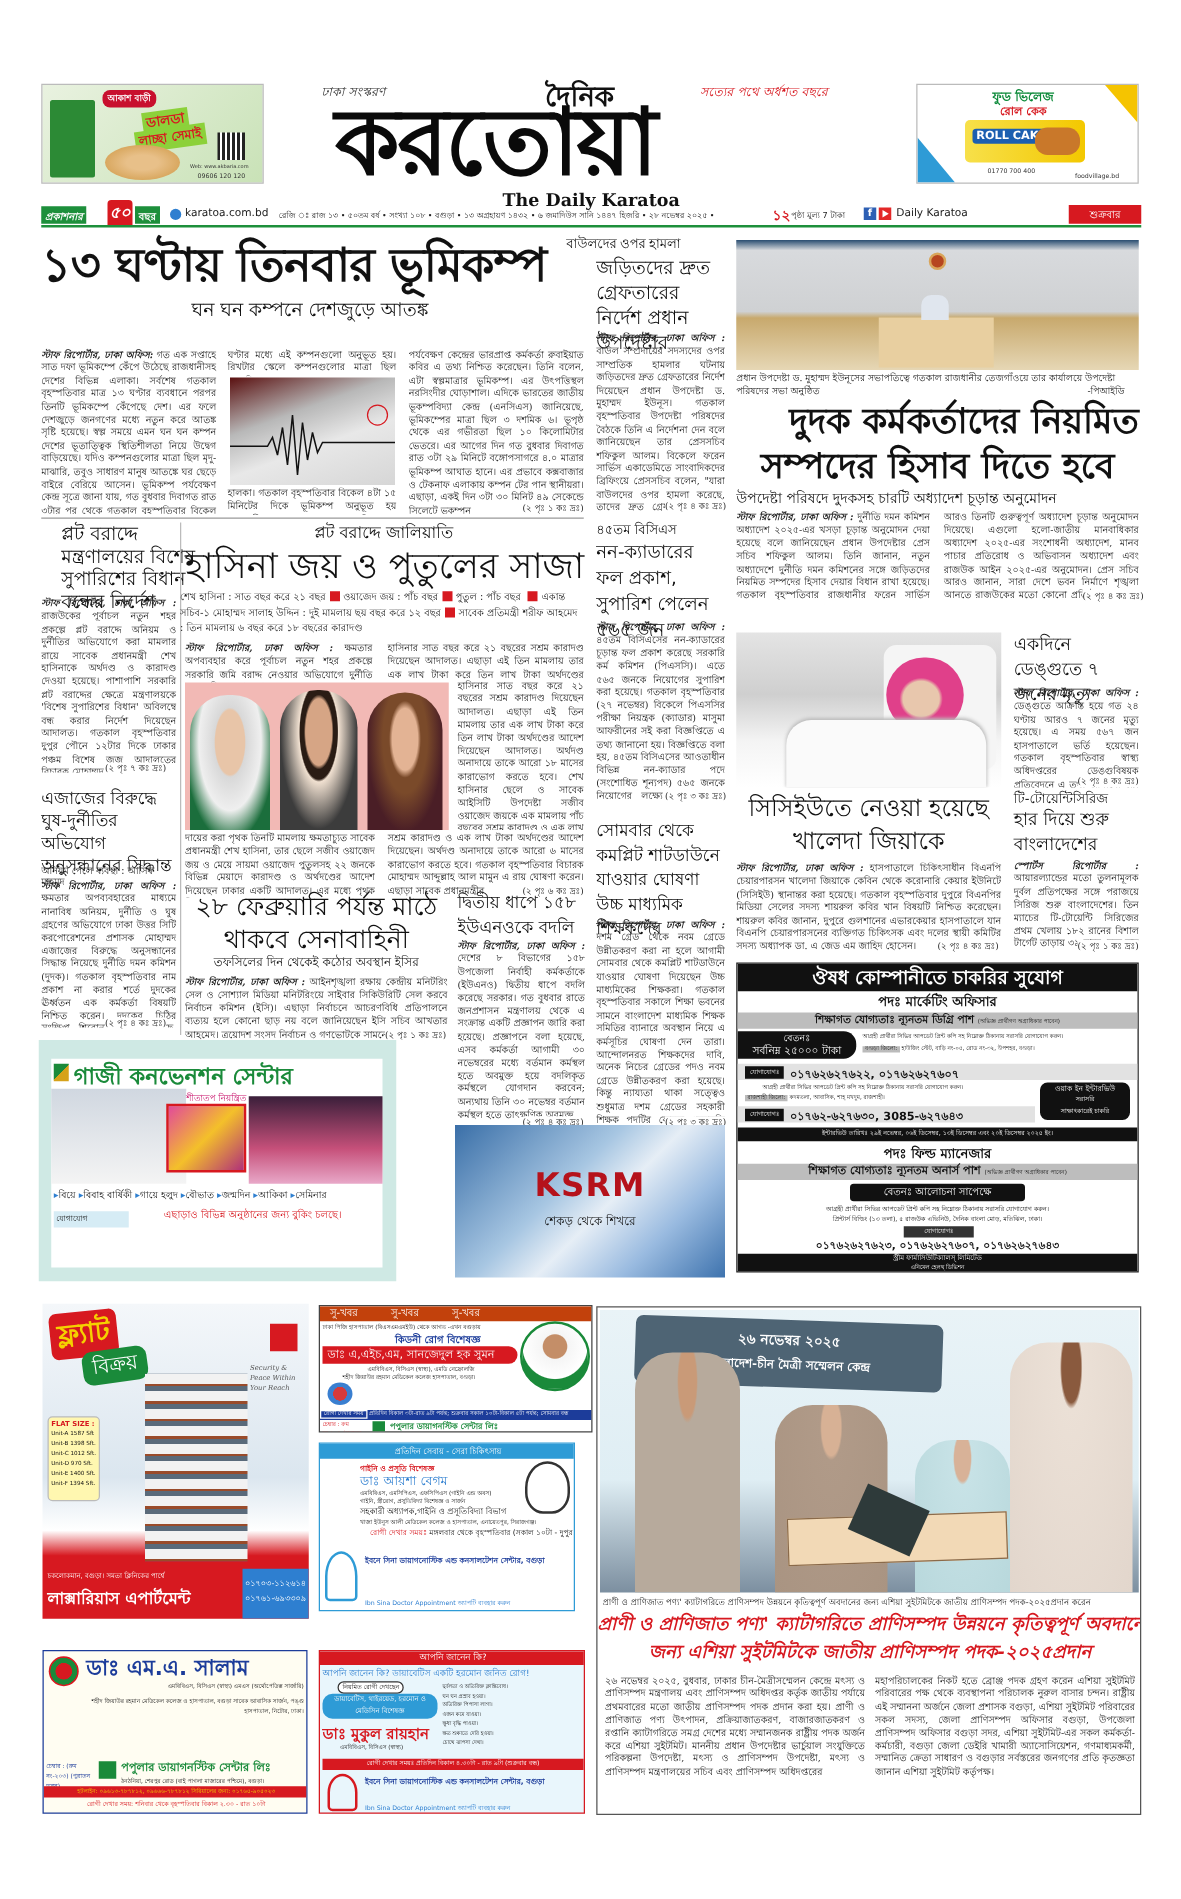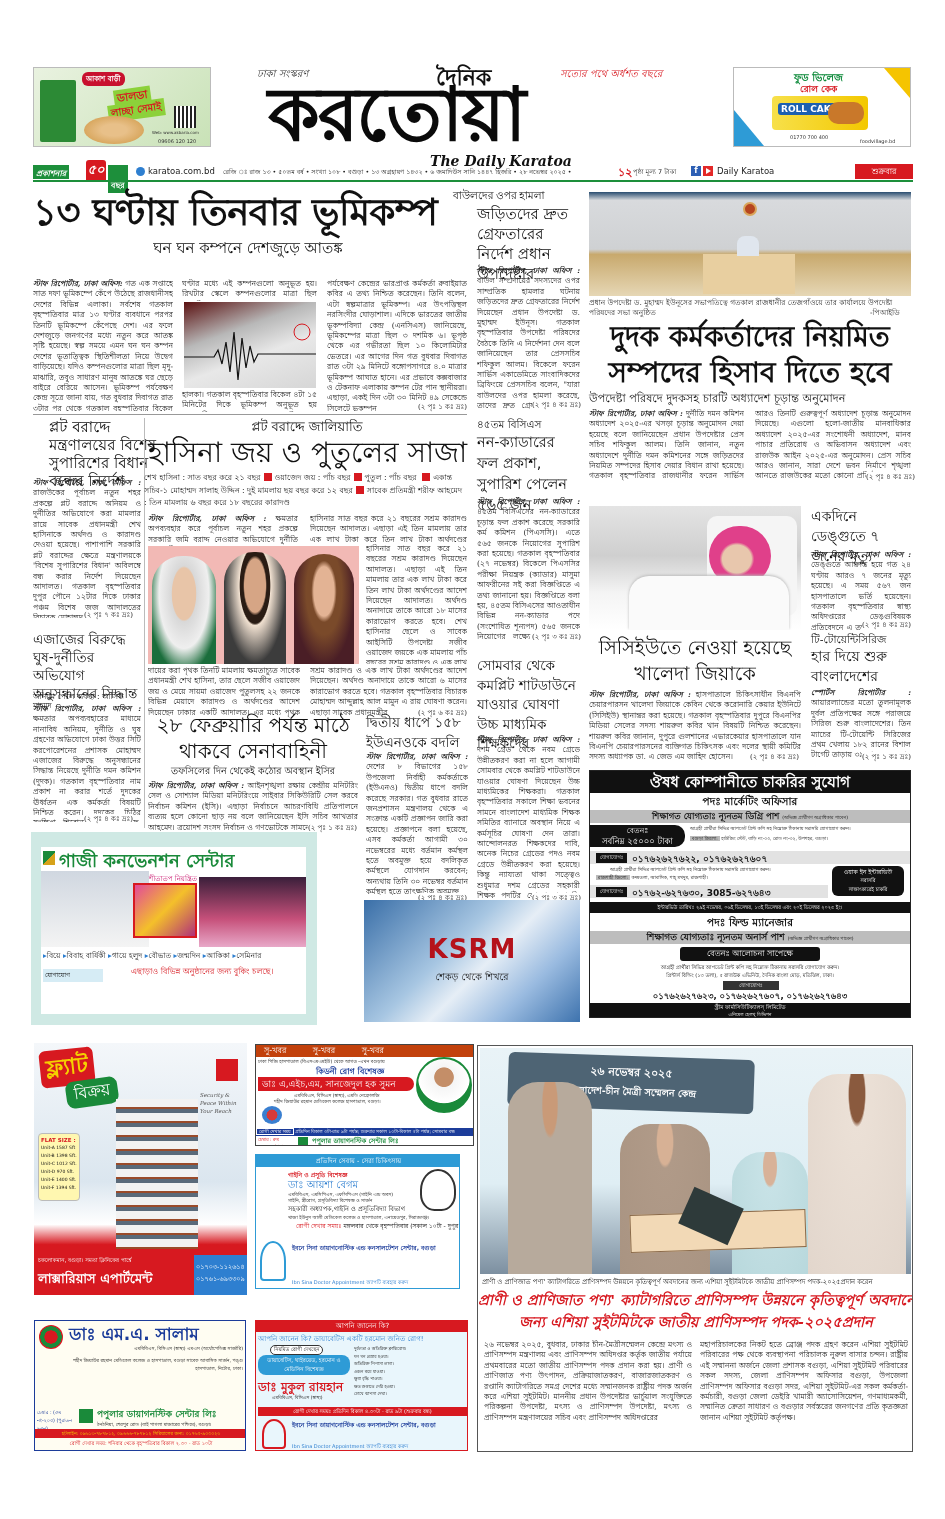--- a/index.html
+++ b/index.html
@@ -28,40 +28,40 @@
     <div class="abs" style="left:50px;top:48px;width:60px;height:28px;background:radial-gradient(ellipse,#e8c089 30%,#d9a860 70%,#ccc 100%);border-radius:50%;"></div>
     <div class="abs" style="left:140px;top:38px;width:22px;height:22px;background:repeating-linear-gradient(90deg,#222 0 2px,#fff 2px 4px);"></div>
     <div class="abs" style="left:118px;top:62px;font-size:4px;color:#333;">Web: www.akbaria.com</div>
     <div class="abs" style="left:124px;top:70px;font-size:5px;color:#333;">09606 120 120</div>
   </div>
 
   <div class="abs" style="left:257px;top:6px;font-size:10px;font-style:italic;color:#333;font-family:'DejaVu Serif',serif;">ঢাকা সংস্করণ</div>
   <div class="abs" style="left:436px;top:0px;font-size:22px;font-weight:bold;color:#111;">দৈনিক</div>
   <div class="abs" style="left:560px;top:6px;font-size:10px;font-style:italic;color:#d71920;font-family:'DejaVu Serif',serif;">সত্যের পথে অর্ধশত বছরে</div>
   <div class="abs" style="left:268px;top:14px;width:430px;font-size:74px;font-weight:bold;line-height:80px;color:#0a0a0a;letter-spacing:-2px;">করতোয়া</div>
-  <div class="abs" style="left:402px;top:93px;font-size:14px;font-weight:bold;font-style:italic;font-family:'DejaVu Serif',serif;margin-left:28px;">The Daily Karatoa</div>
+  <div class="abs" style="left:402px;top:93px;font-size:14px;font-weight:bold;font-family:'DejaVu Serif',serif;">The Daily Karatoa</div>
 
   <div class="abs" style="left:733px;top:7px;width:178px;height:80px;background:#fff;border:1px solid #bbb;overflow:hidden;">
     <div class="abs" style="right:0;top:0;width:0;height:0;border-top:30px solid #f5c400;border-left:26px solid transparent;"></div>
     <div class="abs" style="left:0;bottom:0;width:0;height:0;border-bottom:36px solid #2e9bd6;border-right:30px solid transparent;"></div>
     <div class="abs" style="left:60px;top:2px;font-size:10px;font-weight:bold;color:#0d8a3a;">ফুড ভিলেজ</div>
     <div class="abs" style="left:66px;top:14px;font-size:9px;font-weight:bold;color:#d71920;">রোল কেক</div>
     <div class="abs" style="left:38px;top:28px;width:96px;height:34px;background:linear-gradient(90deg,#f7e04a,#f3c800);border-radius:4px;">
       <div class="abs" style="left:6px;top:7px;font-size:9px;font-weight:bold;color:#fff;background:#1c5fb0;padding:1px 3px;border-radius:3px;">ROLL CAKE</div>
       <div class="abs" style="left:56px;top:6px;width:36px;height:22px;background:#c9782a;border-radius:10px;"></div>
     </div>
     <div class="abs" style="left:56px;top:66px;font-size:5px;color:#333;">01770 700 400</div>
     <div class="abs" style="left:126px;top:70px;font-size:5px;color:#333;">foodvillage.bd</div>
   </div>
 </div>
 
 <div class="abs" style="left:33px;top:163px;width:880px;height:19px;border-bottom:2px solid #1d8f3b;font-size:7px;">
   <div class="abs" style="left:0;top:2px;height:14px;padding:2px 3px;background:#1d8f3b;color:#fff;font-weight:bold;font-style:italic;font-size:8px;">প্রকাশনার</div>
   <div class="abs" style="left:53px;top:-3px;height:20px;width:20px;background:#d71920;color:#fff;font-weight:bold;font-style:italic;font-size:13px;text-align:center;border-radius:3px 3px 0 0;">৫০</div>
-  <div class="abs" style="left:75px;top:2px;height:14px;padding:14px 3px;background:#1d8f3b;color:#fff;font-weight:bold;font-size:8px;">বছর</div>
+  <div class="abs" style="left:75px;top:2px;height:14px;padding:2px 3px;background:#1d8f3b;color:#fff;font-weight:bold;font-size:8px;">বছর</div>
   <span class="abs" style="left:103px;top:4px;width:9px;height:9px;border-radius:50%;background:#2e7fd0;display:block;"></span>
   <div class="abs" style="left:115px;top:3px;font-size:8.5px;color:#222;">karatoa.com.bd</div>
   <div class="abs" style="left:190px;top:4px;font-size:6.3px;color:#222;white-space:nowrap;">রেজি ঃ রাজ ১৩ • ৫০তম বর্ষ • সংখ্যা ১০৮ • বগুড়া • ১৩ অগ্রহায়ণ ১৪৩২ • ৬ জমাদিউস সানি ১৪৪৭ হিজরি • ২৮ নভেম্বর ২০২৫ •</div>
   <div class="abs" style="left:585px;top:1px;font-size:11px;font-weight:bold;color:#d71920;">১২</div>
   <div class="abs" style="left:600px;top:4px;font-size:6.5px;color:#222;">পৃষ্ঠা মূল্য 7 টাকা</div>
   <span class="abs" style="left:658px;top:3px;width:10px;height:10px;background:#2d5fb4;color:#fff;font-size:8px;font-weight:bold;text-align:center;line-height:10px;">f</span>
   <span class="abs" style="left:670px;top:3px;width:10px;height:10px;background:#e32828;display:block;">
       <span style="position:absolute;left:3px;top:2px;border-left:5px solid #fff;border-top:3px solid transparent;border-bottom:3px solid transparent;"></span>
     </span>
   <div class="abs" style="left:684px;top:3px;font-size:8.5px;color:#222;">Daily Karatoa</div>
@@ -99,21 +99,21 @@
 <div class="abs body-text" style="left:532px;top:400px;font-size:7px;background:#fff;">(২ পৃঃ ৪ কঃ দ্রঃ)</div>
 
 <div class="photo" style="left:589px;top:192px;width:322px;height:104px;background:linear-gradient(180deg,#294d70 0%,#d8dadd 8%,#cfd1d3 55%,#c8a96d 60%,#e6d7b5 100%);">
   <div class="abs" style="left:154px;top:10px;width:14px;height:14px;border-radius:50%;background:#b6451f;border:2px solid #d9a55a;"></div>
   <div class="abs" style="left:114px;top:62px;width:92px;height:40px;background:#e8cfa0;"></div>
   <div class="abs" style="left:148px;top:44px;width:22px;height:20px;background:#e0e6ee;border-radius:8px 8px 0 0;"></div>
 </div>
 <div class="abs caption" style="left:589px;top:298px;width:322px;">প্রধান উপদেষ্টা ড. মুহাম্মদ ইউনূসের সভাপতিত্বে গতকাল রাজধানীর তেজগাঁওয়ে তার কার্যালয়ে উপদেষ্টা পরিষদের সভা অনুষ্ঠিত</div>
 <div class="abs caption" style="left:870px;top:308px;">-পিআইডি</div>
 
-<div class="abs hl" style="left:589px;top:320px;width:322px;text-align:center;font-size:28px;font-weight:bold;line-height:34px;white-space:nowrap;">দুদক কর্মকর্তাদের নিয়মিত</div>
+<div class="abs hl" style="left:589px;top:320px;width:322px;text-align:right;font-size:28px;font-weight:bold;line-height:34px;white-space:nowrap;">দুদক কর্মকর্তাদের নিয়মিত</div>
 <div class="abs hl" style="left:589px;top:356px;width:322px;text-align:center;font-size:28px;font-weight:bold;line-height:34px;white-space:nowrap;">সম্পদের হিসাব দিতে হবে</div>
 <div class="abs hl" style="left:589px;top:393px;width:322px;font-size:11.2px;white-space:nowrap;">উপদেষ্টা পরিষদে দুদকসহ চারটি অধ্যাদেশ চূড়ান্ত অনুমোদন</div>
 <div class="abs body-text" style="left:589px;top:409px;width:155px;height:72px;overflow:hidden;">
   <span class="byline">স্টাফ রিপোর্টার, ঢাকা অফিস :</span>
   <span>দুর্নীতি দমন কমিশন অধ্যাদেশ ২০২৫-এর খসড়া চূড়ান্ত অনুমোদন দেয়া হয়েছে বলে জানিয়েছেন প্রধান উপদেষ্টার প্রেস সচিব শফিকুল আলম। তিনি জানান, নতুন অধ্যাদেশে দুর্নীতি দমন কমিশনের সঙ্গে জড়িতদের নিয়মিত সম্পদের হিসাব দেয়ার বিধান রাখা হয়েছে। গতকাল বৃহস্পতিবার রাজধানীর ফরেন সার্ভিস একাডেমিতে উপদেষ্টা পরিষদের বৈঠক শেষে প্রেস ব্রিফিংয়ে এসব তথ্য জানান প্রেস সচিব। দুদক অধ্যাদেশ ছাড়াও উপদেষ্টা পরিষদ</span>
 </div>
 <div class="abs body-text" style="left:755px;top:409px;width:156px;height:72px;overflow:hidden;">আরও তিনটি গুরুত্বপূর্ণ অধ্যাদেশ চূড়ান্ত অনুমোদন দিয়েছে। এগুলো হলো-জাতীয় মানবাধিকার অধ্যাদেশ ২০২৫-এর সংশোধনী অধ্যাদেশ, মানব পাচার প্রতিরোধ ও অভিবাসন অধ্যাদেশ এবং রাজউক আইন ২০২৫-এর অনুমোদন। প্রেস সচিব আরও জানান, সারা দেশে ভবন নির্মাণে শৃঙ্খলা আনতে রাজউকের মতো কোনো প্রতিষ্ঠান করা যায় কি না, সে ব্যাপারে প্রধান উপদেষ্টা নির্দেশ দিয়েছেন। এছাড়া রোহিঙ্গা সংকট নিরসন প্রসঙ্গে শফিকুল আলম বলেন, '২০১৭ সাল</div>
 <div class="abs body-text" style="left:866px;top:472px;font-size:7px;background:#fff;">(২ পৃঃ ৪ কঃ দ্রঃ)</div>
 
 <div class="abs hl" style="left:33px;top:418px;width:108px;font-size:15px;line-height:18px;margin-left:16px;">প্লট বরাদ্দে মন্ত্রণালয়ের বিশেষ সুপারিশের বিধান বন্ধের নির্দেশ</div>

